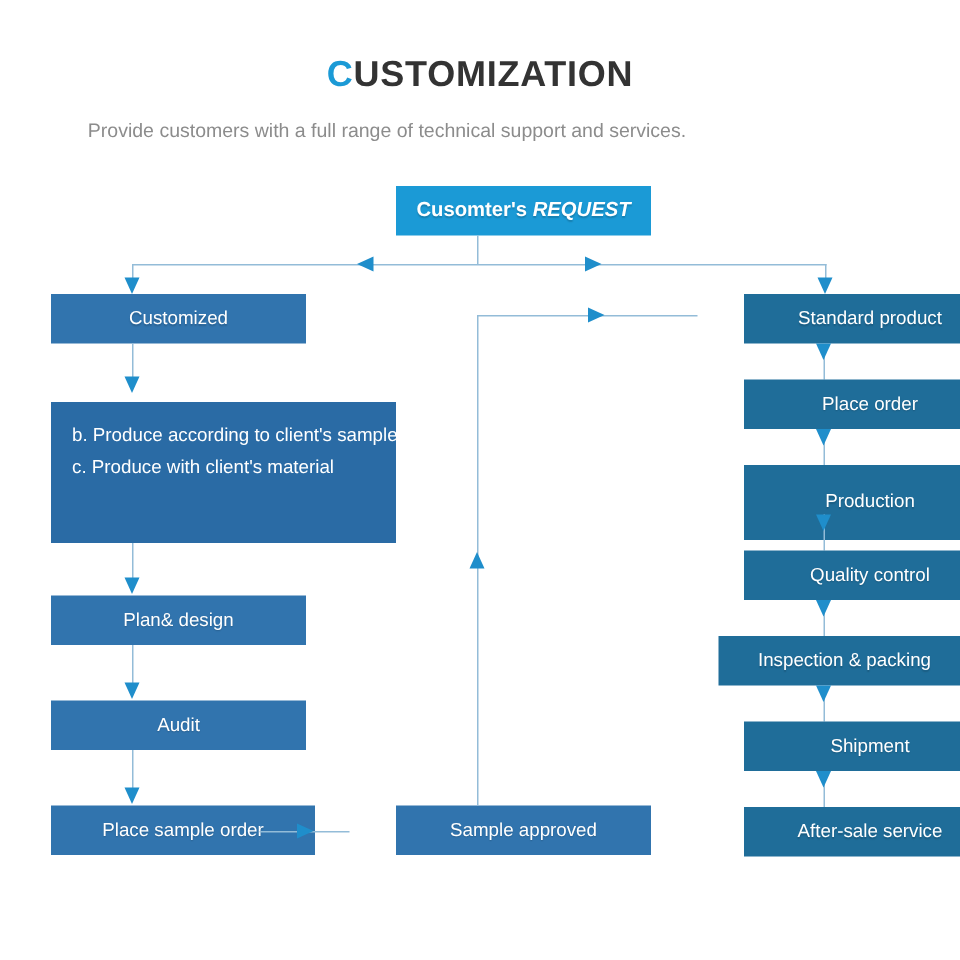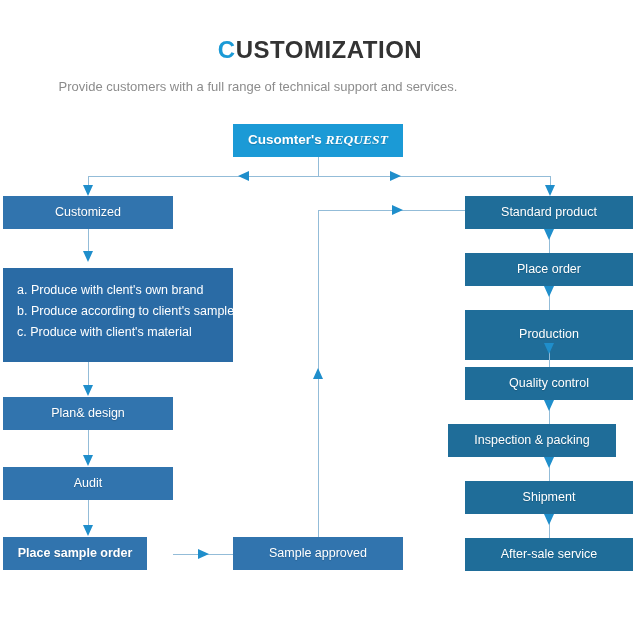--- a/index.html
+++ b/index.html
@@ -48,29 +48,29 @@
     position: absolute;
     box-sizing: border-box;
     color: #ffffff;
     display: flex;
     align-items: center;
     justify-content: center;
     font-size: 12.5px;
     line-height: 1.25;
     text-align: center;
     text-shadow: 0 1px 1px rgba(0,0,0,0.18);
+    margin-left: 31px;
   }
   .box-request {
     background: #1b9ad6;
     font-size: 13.5px;
     font-weight: bold;
   }
   .box-request .ital {
     font-style: italic;
-    font-family: Liberation Serif, serif;
   }
   .box-left {
     background: #3174ae;
   }
   .box-right {
     background: #1f6d99;
   }
   .box-mid {
     background: #3174ae;
     text-align: center;
@@ -151,39 +151,38 @@
 
   <div class="vline" style="left:550px; top:176px; width:1px; height:10px;"></div>
   <div class="arrow arrow-down" style="left:545px; top:185px;"></div>
 
   <div class="box box-left" style="left:3px; top:196px; width:170px; height:33px;">Customized</div>
 
   <div class="vline" style="left:88px; top:229px; width:1px; height:26px;"></div>
   <div class="arrow arrow-down" style="left:83px; top:251px;"></div>
 
   <div class="box box-list" style="left:3px; top:268px; width:230px; height:94px;">
-    <div class="li">a. Produce with clent's own brand</div>
     <div class="li">b. Produce according to client's sample</div>
     <div class="li">c. Produce with client's material</div>
   </div>
 
   <div class="vline" style="left:88px; top:362px; width:1px; height:28px;"></div>
   <div class="arrow arrow-down" style="left:83px; top:385px;"></div>
 
   <div class="box box-left" style="left:3px; top:397px; width:170px; height:33px;">Plan&amp; design</div>
 
   <div class="vline" style="left:88px; top:430px; width:1px; height:30px;"></div>
   <div class="arrow arrow-down" style="left:83px; top:455px;"></div>
 
   <div class="box box-left" style="left:3px; top:467px; width:170px; height:33px;">Audit</div>
 
   <div class="vline" style="left:88px; top:500px; width:1px; height:30px;"></div>
   <div class="arrow arrow-down" style="left:83px; top:525px;"></div>
 
-  <div class="box box-left" style="left:3px; top:537px; width:144px; height:33px;font-weight:bold;">Place sample order</div>
+  <div class="box box-left" style="left:3px; top:537px; width:176px; height:33px;">Place sample order</div>
 
   <div class="hline" style="left:173px; top:554px; width:60px; height:1px;"></div>
   <div class="arrow arrow-right" style="left:198px; top:549px;"></div>
 
   <div class="box box-mid" style="left:233px; top:537px; width:170px; height:33px;">Sample approved</div>
 
   <div class="vline" style="left:318px; top:210px; width:1px; height:327px;"></div>
   <div class="arrow arrow-up" style="left:313px; top:368px;"></div>
   <div class="hline" style="left:318px; top:210px; width:147px; height:1px;"></div>
   <div class="arrow arrow-right" style="left:392px; top:205px;"></div>

